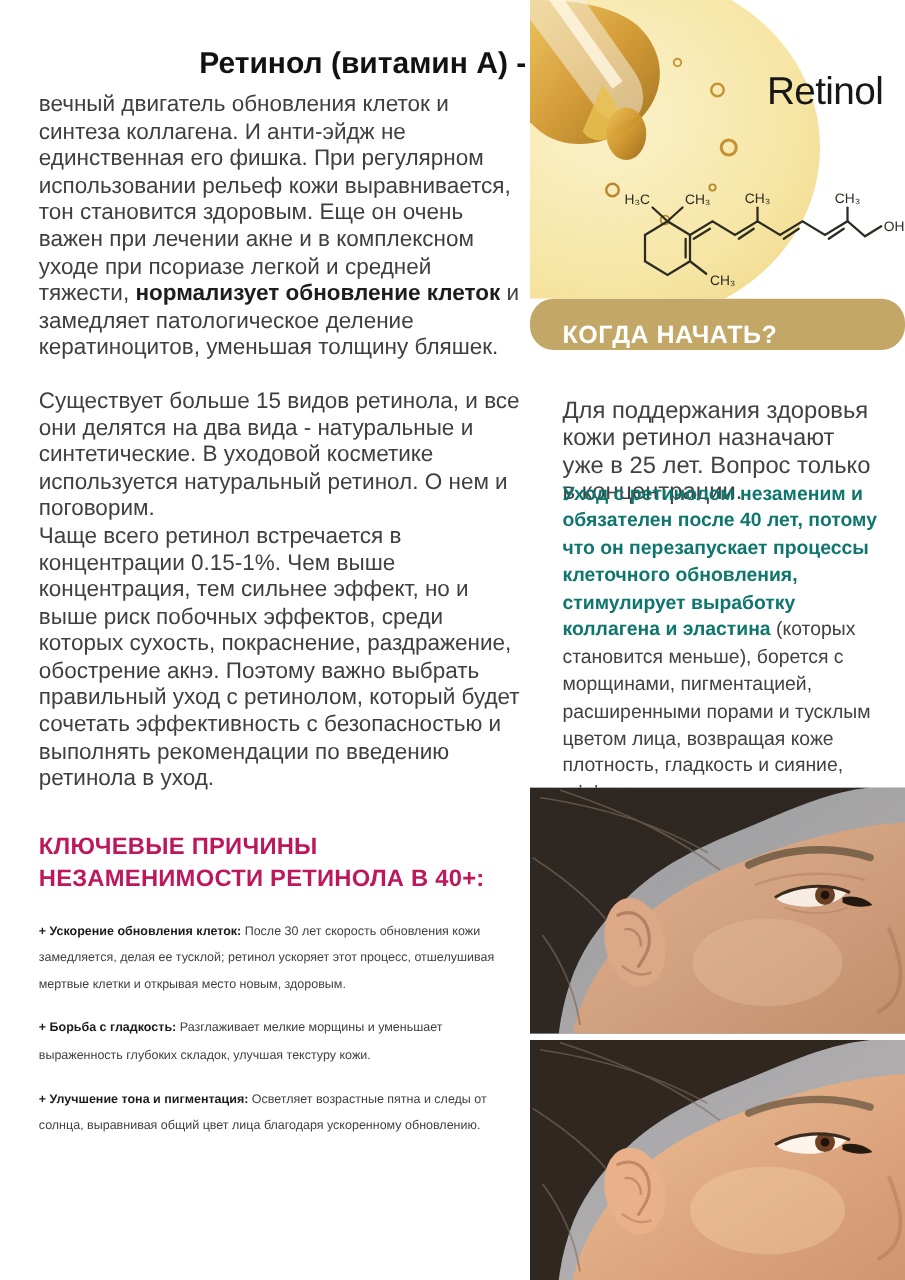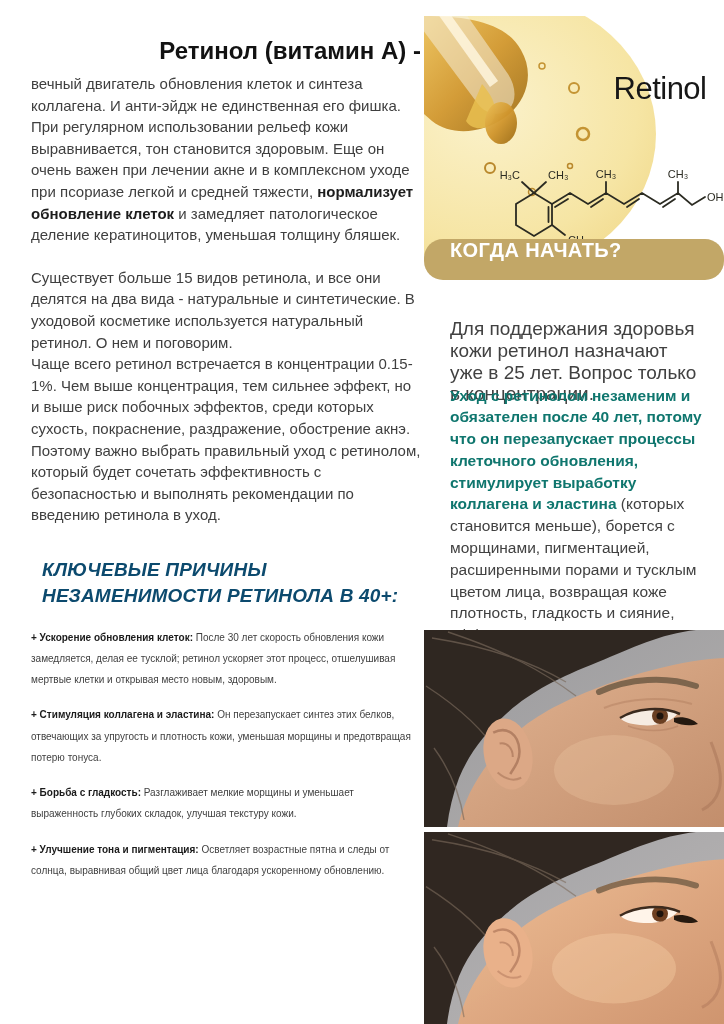--- a/index.html
+++ b/index.html
@@ -3,31 +3,31 @@
 <meta charset="utf-8">
 <style>
   html,body{margin:0;padding:0;background:#ffffff;}
   .page{
     position:relative;width:724px;height:1024px;overflow:hidden;background:#ffffff;
     font-family:"Liberation Sans","DejaVu Sans",sans-serif;color:#3d3d3d;
   }
   
   .left-col{position:absolute;left:31px;top:36px;width:390px;}
   .article-title{font-size:24px;font-weight:bold;color:#121212;margin:0 0 7px 0;line-height:1.25;text-align:right;}
-  .body-p{font-size:15px;line-height:21.6px;margin:0 0 21px 0;color:#3f3f3f;}
+  .body-p{font-size:18px;line-height:21.6px;margin:0 0 21px 0;color:#3f3f3f;}
   .body-p b{color:#1d1d1d;}
-  .key-heading{font-size:19px;font-weight:bold;color:#0c4a6e;line-height:26.5px;margin:31px 0 17px 11px;letter-spacing:.2px;font-style:italic;}
+  .key-heading{font-size:19px;font-weight:bold;color:#be185d;line-height:26.5px;margin:31px 0 17px 0;letter-spacing:.2px;}
   .bullet{font-size:10px;line-height:21.2px;margin:0 0 14px 0;color:#3f3f3f;}
   .bullet b{color:#1b1b1b;}
   
   .right-col{position:absolute;left:424px;top:0;width:300px;height:1024px;}
-  .hero{position:absolute;top:16px;left:0;width:300px;height:239px;overflow:hidden;background:#fff;}
+  .hero{position:absolute;top:0;left:0;width:300px;height:239px;overflow:hidden;background:#fff;}
   .band{
     position:absolute;top:239px;left:0;width:300px;height:41px;background:#c2a767;
-    display:flex;align-items:flex-start;padding-left:26px;box-sizing:border-box;
+    display:flex;align-items:flex-end;padding-left:26px;box-sizing:border-box;
     color:#ffffff;font-size:20px;font-weight:600;letter-spacing:.4px;border-radius:19px;
   }
   .when-intro{position:absolute;top:299px;left:26px;width:254px;font-size:19px;line-height:21.8px;color:#414141;}
   .care-p{position:absolute;top:369px;left:26px;width:256px;font-size:15.5px;line-height:21.8px;color:#414141;}
   .care-p b{color:#0f766e;}
   .photo{position:absolute;left:0;width:300px;overflow:hidden;background:#a4a4a8;}
   .photo-1{top:630px;height:197px;}
   .photo-2{top:832px;height:192px;}
   .photo svg{display:block;width:100%;height:100%;}
   .photo-2 svg{filter:saturate(1.06) brightness(1.03);}
@@ -43,21 +43,20 @@
     <p class="body-p"><span>вечный двигатель обновления клеток и синтеза коллагена. И анти-эйдж не единственная его фишка. При регулярном использовании рельеф кожи выравнивается, тон становится здоровым. Еще он очень важен при лечении акне и в комплексном уходе при псориазе легкой и средней тяжести, </span><b>нормализует обновление клеток</b><span> и замедляет патологическое деление кератиноцитов, уменьшая толщину бляшек.</span></p>
 
     <p class="body-p">
         <span style="display:block;">Существует больше 15 видов ретинола, и все они делятся на два вида - натуральные и синтетические. В уходовой косметике используется натуральный ретинол. О нем и поговорим.</span>
         <span style="display:block;">Чаще всего ретинол встречается в концентрации 0.15-1%. Чем выше концентрация, тем сильнее эффект, но и выше риск побочных эффектов, среди которых сухость, покраснение,  раздражение, обострение акнэ. Поэтому важно выбрать правильный уход с ретинолом, который будет сочетать эффективность с безопасностью и выполнять рекомендации по введению ретинола в уход.</span>
       </p>
 
     <h2 class="key-heading">КЛЮЧЕВЫЕ ПРИЧИНЫ НЕЗАМЕНИМОСТИ РЕТИНОЛА В 40+:</h2>
 
     <p class="bullet"><b>+ Ускорение обновления клеток:</b><span> После 30 лет скорость обновления кожи замедляется, делая ее тусклой; ретинол ускоряет этот процесс, отшелушивая мертвые клетки и открывая место новым, здоровым.</span></p>
-    <p class="bullet"><b>+ Стимуляция коллагена и эластина:</b><span> Он перезапускает синтез этих белков, отвечающих за упругость и плотность кожи, уменьшая морщины и предотвращая потерю тонуса.</span></p>
     <p class="bullet"><b>+ Борьба с гладкость:</b><span> Разглаживает мелкие морщины и уменьшает выраженность глубоких складок, улучшая текстуру кожи.</span></p>
     <p class="bullet"><b>+ Улучшение тона и пигментация:</b><span> Осветляет возрастные пятна и следы от солнца, выравнивая общий цвет лица благодаря ускоренному обновлению.</span></p>
 
   </div>
 
   <div class="right-col">
 
     <div class="hero">
       <svg viewBox="0 0 300 239" width="300" height="239">
         <defs>

